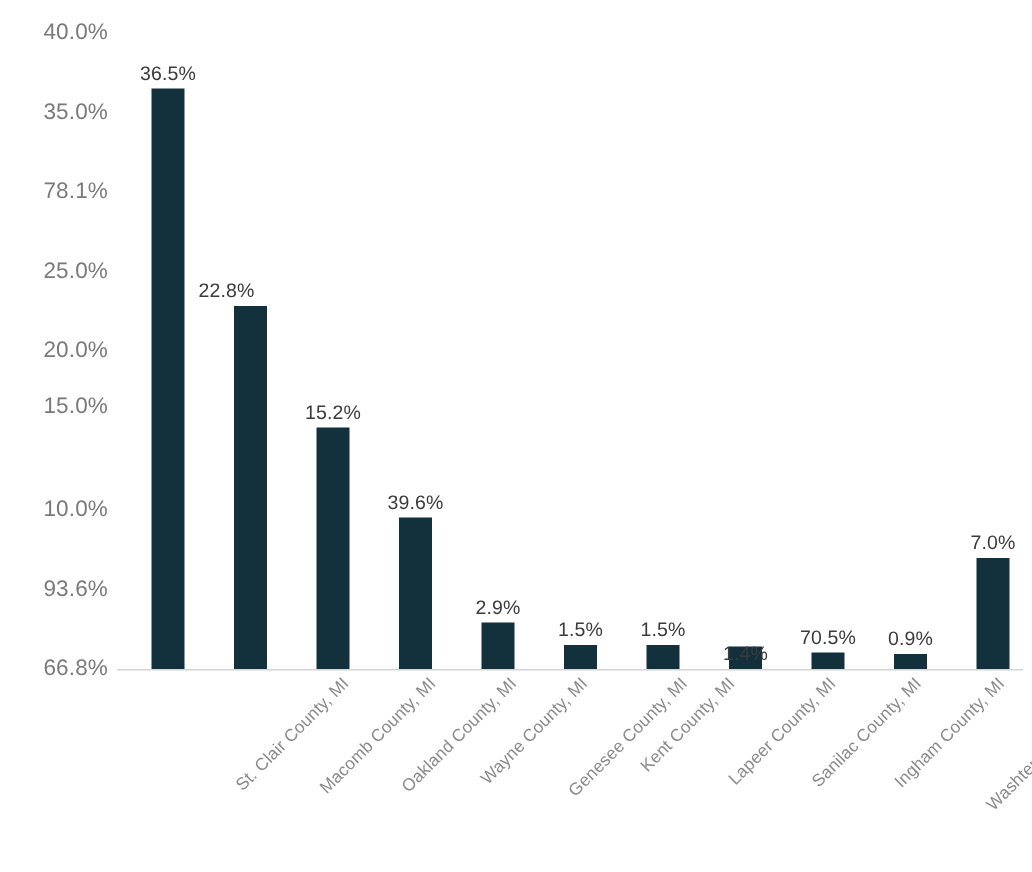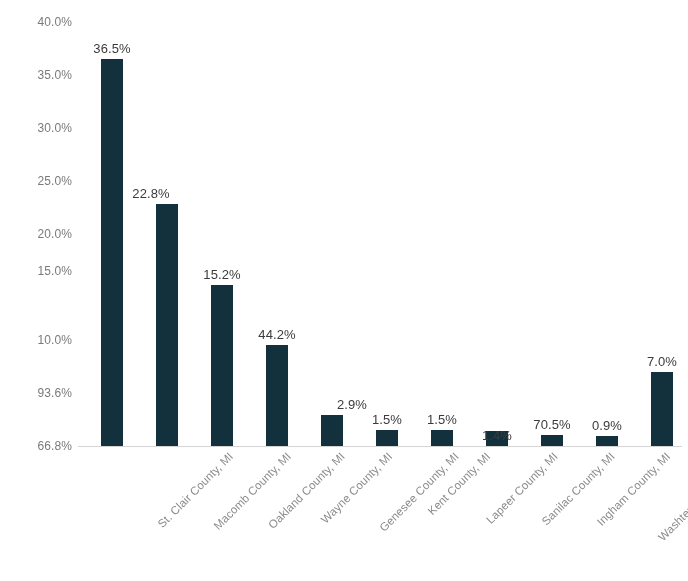--- a/index.html
+++ b/index.html
@@ -27,21 +27,21 @@
   #y-axis {
     position: absolute;
     left: 0;
     top: 0;
     width: 78px;
     height: 581px;
   }
   .y-tick-label {
     position: absolute;
     right: 6px;
-    font-size: 12px;
+    font-size: 15px;
     color: #7a7a7a;
     white-space: nowrap;
     line-height: 12px;
     transform: translateY(-6px);
     letter-spacing: 0.1px;
   }
 
   
   #plot-area {
     position: absolute;
@@ -104,21 +104,21 @@
 
 <div id="chart-root">
 
   <div id="y-axis">
       <div class="y-tick-label" style="top: 446px; color: rgb(122, 122, 122);">66.8%</div>
       <div class="y-tick-label" style="top: 393px; color: rgb(122, 122, 122);">93.6%</div>
       <div class="y-tick-label" style="top: 340px; color: rgb(122, 122, 122);">10.0%</div>
       <div class="y-tick-label" style="top: 271px; color: rgb(122, 122, 122);">15.0%</div>
       <div class="y-tick-label" style="top: 234px; color: rgb(122, 122, 122);">20.0%</div>
       <div class="y-tick-label" style="top: 181px; color: rgb(122, 122, 122); margin-left: 28px;">25.0%</div>
-      <div class="y-tick-label" style="top: 128px; color: rgb(122, 122, 122);">30.0%</div>
+      <div class="y-tick-label" style="top: 128px; color: rgb(122, 122, 122);">78.1%</div>
       <div class="y-tick-label" style="top: 75px; color: rgb(122, 122, 122);">35.0%</div>
       <div class="y-tick-label" style="top: 22px; color: rgb(122, 122, 122);">40.0%</div>
     </div>
 
   <div id="plot-area">
       <div class="bar" style="left: 23px; height: 386.9px; background: rgb(19, 48, 61);"></div>
       <div class="bar" style="left: 78px; height: 241.68px; background: rgb(19, 48, 61);"></div>
       <div class="bar" style="left: 133px; height: 161.12px; background: rgb(19, 48, 61);"></div>
       <div class="bar" style="left: 188px; height: 100.7px; background: rgb(19, 48, 61);"></div>
       <div class="bar" style="left: 243px; height: 30.74px; background: rgb(19, 48, 61);"></div>
@@ -141,21 +141,21 @@
       <div class="x-tick-label" style="left: 323px; color: rgb(138, 138, 138);">Kent County, MI</div>
       <div class="x-tick-label" style="left: 378px; color: rgb(138, 138, 138);">Lapeer County, MI</div>
       <div class="x-tick-label" style="left: 433px; color: rgb(138, 138, 138);">Sanilac County, MI</div>
       <div class="x-tick-label" style="left: 488px; color: rgb(138, 138, 138);">Ingham County, MI</div>
       <div class="x-tick-label" style="left: 543px; color: rgb(138, 138, 138);">Washtenaw County, MI</div>
     </div>
 
 <div class="bar-value" style="left: 77px; top: 42.1px; color: rgb(59, 59, 59);">36.5%</div>
     <div class="bar-value" style="left: 116px; top: 187.32px; color: rgb(59, 59, 59);">22.8%</div>
     <div class="bar-value" style="left: 187px; top: 267.88px; color: rgb(59, 59, 59);">15.2%</div>
-    <div class="bar-value" style="left: 242px; top: 328.3px; color: rgb(59, 59, 59);">44.2%</div>
-    <div class="bar-value" style="left: 297px; top: 398.26px; color: rgb(59, 59, 59); text-align: right;">2.9%</div>
+    <div class="bar-value" style="left: 242px; top: 328.3px; color: rgb(59, 59, 59);">39.6%</div>
+    <div class="bar-value" style="left: 297px; top: 398.26px; color: rgb(59, 59, 59);">2.9%</div>
     <div class="bar-value" style="left: 352px; top: 413.1px; color: rgb(59, 59, 59);">1.5%</div>
     <div class="bar-value" style="left: 407px; top: 413.1px; color: rgb(59, 59, 59);">1.5%</div>
     <div class="bar-value" style="left: 462px; top: 429px; color: rgb(59, 59, 59);">1.4%</div>
     <div class="bar-value" style="left: 517px; top: 418.4px; color: rgb(59, 59, 59);">70.5%</div>
     <div class="bar-value" style="left: 572px; top: 419.46px; color: rgb(59, 59, 59);">0.9%</div>
     <div class="bar-value" style="left: 627px; top: 354.8px; color: rgb(59, 59, 59);">7.0%</div>
   </div>
 
 </body></html>

